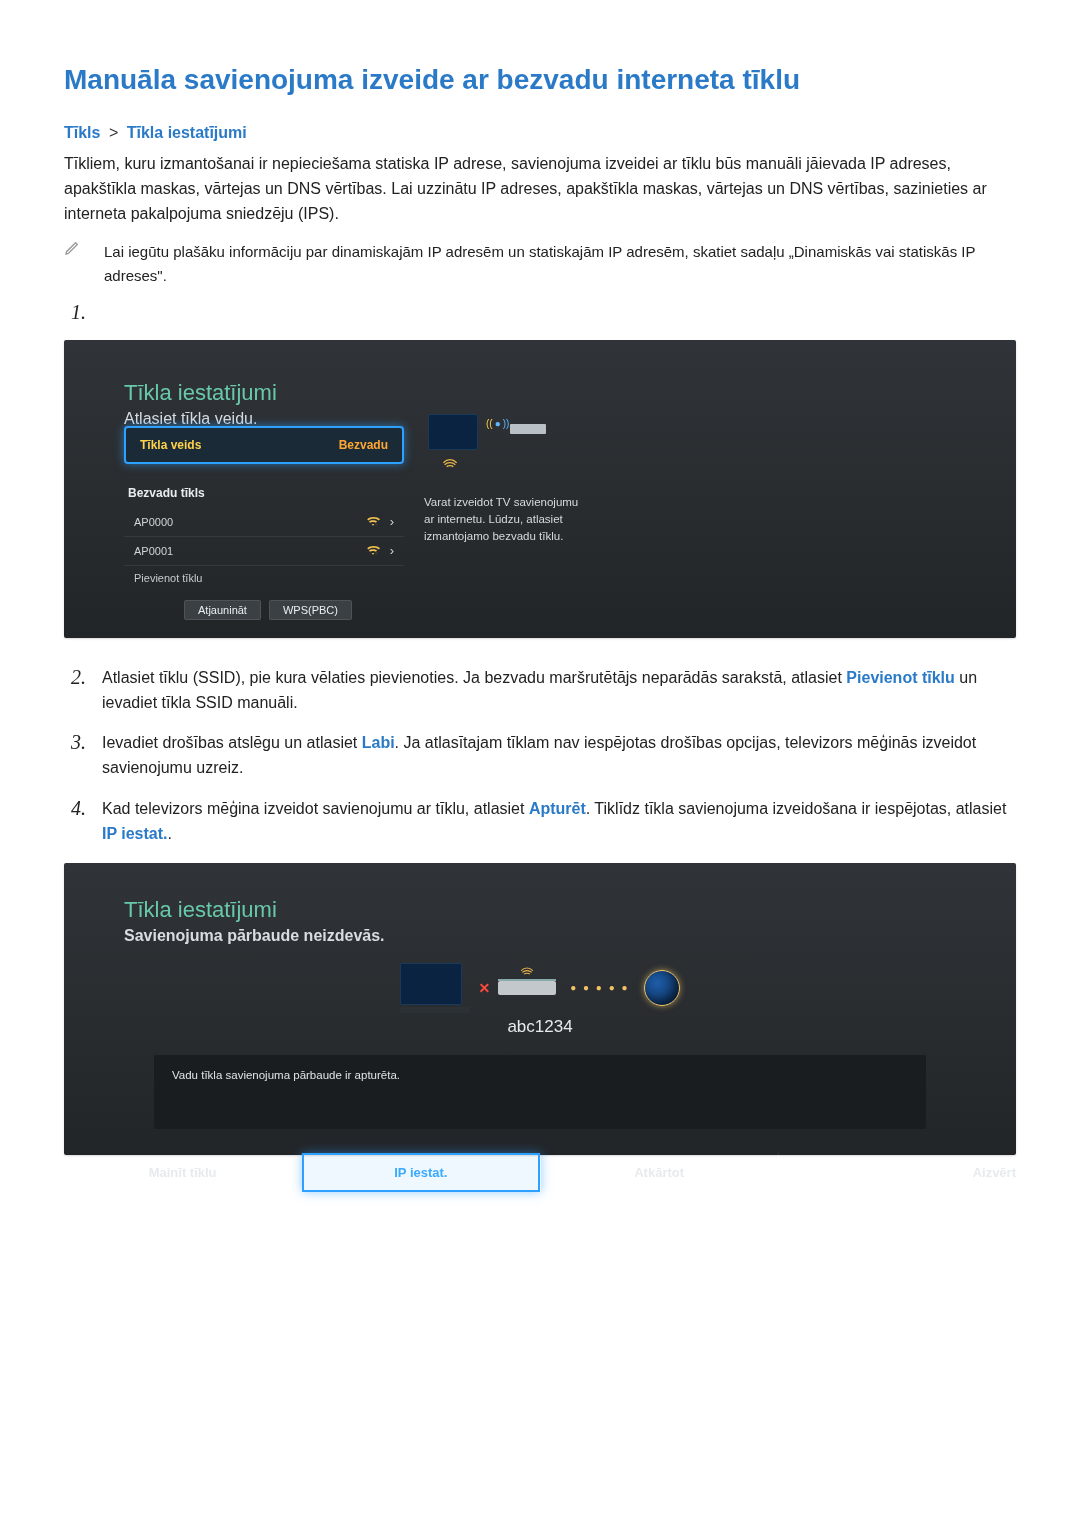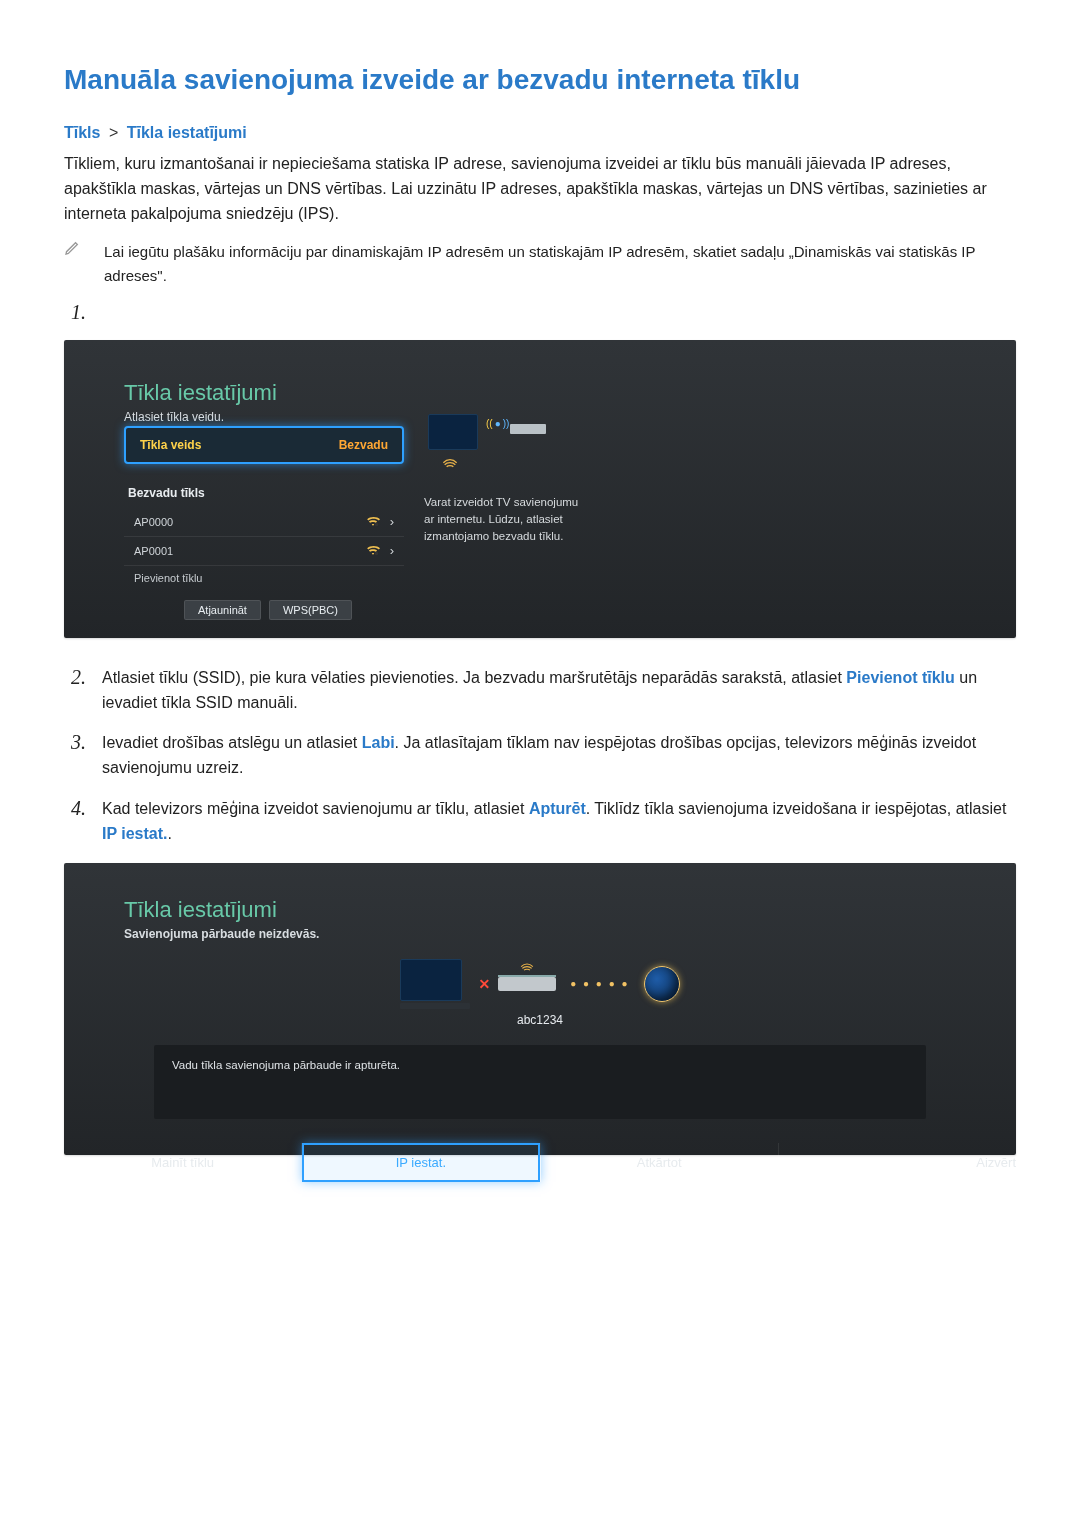--- a/index.html
+++ b/index.html
@@ -78,21 +78,21 @@
     color: #dfe4e8;
     box-shadow: 0 1px 2px rgba(0,0,0,.15);
   }
   .panel-title {
     color: #68c9a8;
     font-size: 22px;
     font-weight: 400;
     margin: 0 0 4px 0;
   }
   .panel-sub {
-    font-size: 12px;
+    font-size: 16px;
     color: #d8dde1;
     margin-bottom: 18px;
   }
 
   
   .s1 { position: relative; height: 298px; box-sizing: border-box; }
   .s1-left { position: absolute; left: 60px; top: 86px; width: 280px; }
   .field {
     display: flex; justify-content: space-between; align-items: center;
     padding: 10px 14px; border-radius: 4px;
@@ -132,26 +132,26 @@
   .s2 .panel-title { margin-top: -6px; }
   .s2-top { display:flex; gap:14px; align-items:center; justify-content:center; margin: 8px 0 4px 0; }
   .tv2 { width:60px; height:40px; background:#0a2340; border:1px solid #1a3a5a; border-radius:2px; }
   .tv2stand { width:70px; height:6px; background:#2c3136; margin-top:2px; border-radius:1px; }
   .x-mark { color:#ff4a3a; font-weight:bold; font-size:14px; margin: 0 -6px; }
   .router2 { width:58px; height:14px; background:#c2c8cc; border-radius:2px; position:relative; }
   .router2::before { content:""; position:absolute; top:-2px; left:0; right:0; height:2px; background:#8aa; }
   .wifi-top { position:absolute; top:-18px; left:22px; color:#e8b24a; }
   .dots { color:#f2c264; letter-spacing:2px; font-size:10px; }
   .globe { width:34px; height:34px; border-radius:50%; background: radial-gradient(circle at 35% 35%, #1e5ca8, #0a2a50); box-shadow: 0 0 6px rgba(246,200,90,.6), inset -4px -4px 8px rgba(0,0,0,.5); border:1px solid #f0c46a; }
-  .ssid { text-align:center; font-size:12px; color:#e6eaee; margin-bottom:18px; }
+  .ssid { text-align:center; font-size:17px; color:#e6eaee; margin-bottom:18px; }
 
   .msgbar { background:#1a1d20; font-size:11.5px; color:#dfe3e6; padding:14px 18px; border-radius:2px; min-height:46px; margin: 0 30px; }
 
   .s2-btns { display:flex; gap:0; margin: 24px -60px -24px -60px; }
-  .s2-btn { flex:1; text-align:center; padding:12px 0; font-size:13px; color:#e7ebee; font-weight:normal; border-right:1px solid rgba(255,255,255,.08); }
+  .s2-btn { flex:1; text-align:center; padding:12px 0; font-size:13px; color:#e7ebee; font-weight:bold; border-right:1px solid rgba(255,255,255,.08); }
   .s2-btn:last-child { border-right:none;text-align:right; }
   .s2-btn.sel { color:#3aaaff; box-shadow: inset 0 0 0 2px #2ea0ff, 0 0 10px rgba(46,160,255,.5); background: rgba(46,160,255,.08); }
 </style>
 </head>
 <body>
 
 <div class="page">
 
   <h1 class="title">Manuāla savienojuma izveide ar bezvadu interneta tīklu</h1>
 

